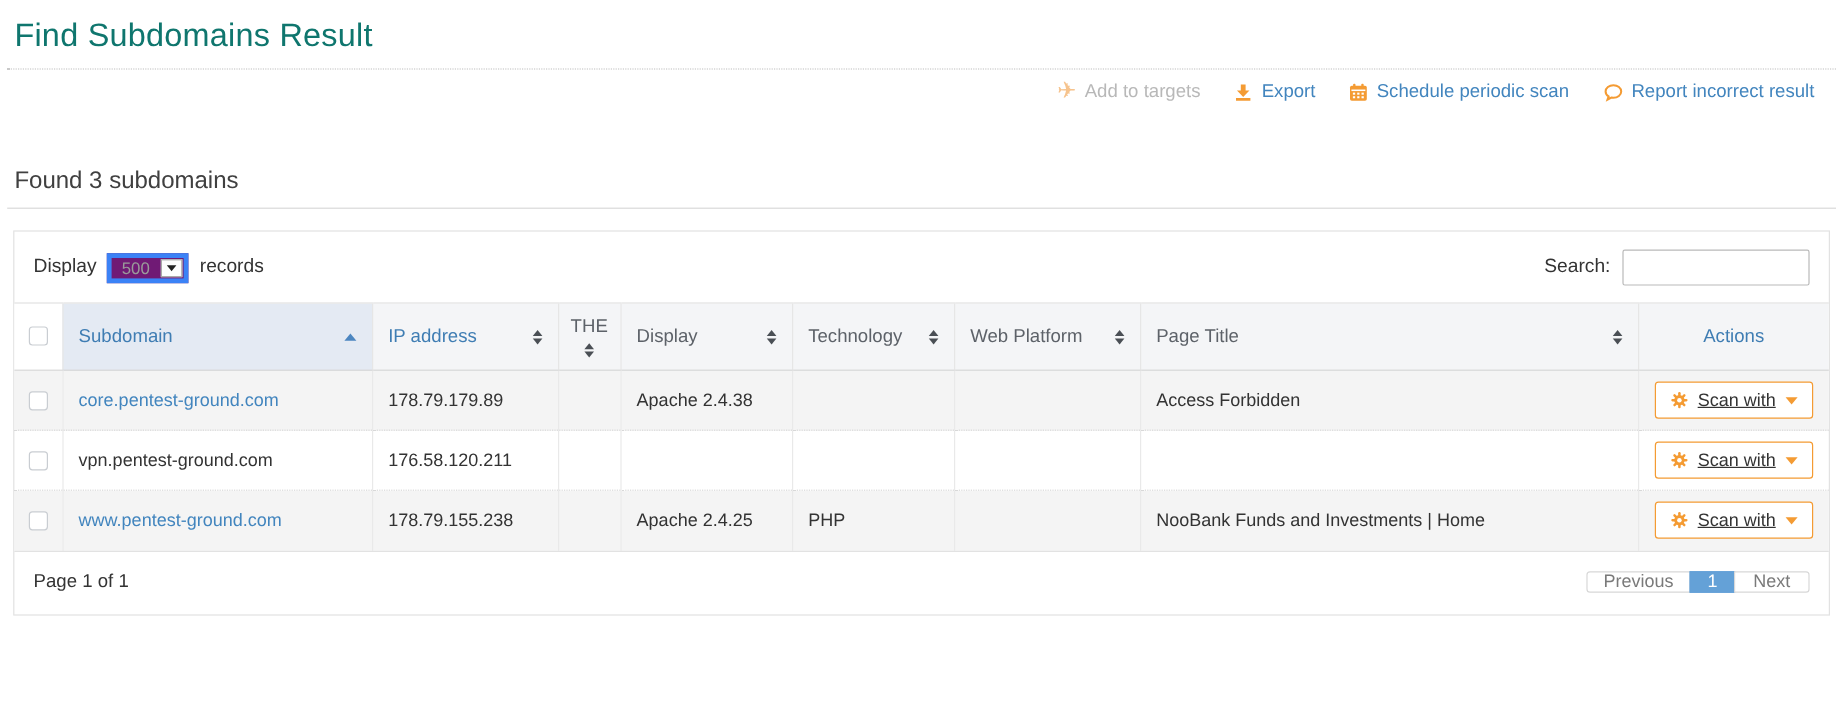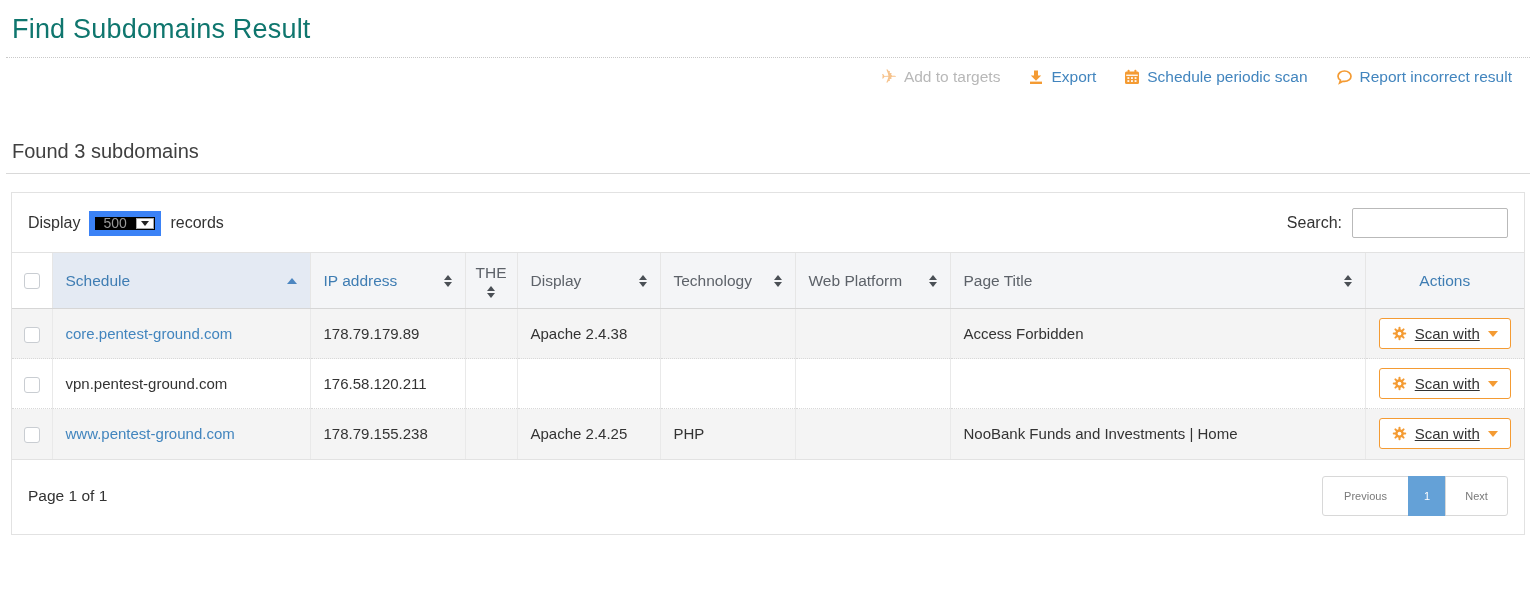--- a/index.html
+++ b/index.html
@@ -26,21 +26,21 @@
   
   .results-heading { font-size: 20px; font-weight: 400; color: #404040; padding: 44px 12px 10px 12px; }
   .heading-sep { border-bottom: 1px solid #d9d9d9; margin: 0 6px 18px 6px; }
 
   
   .panel { margin: 0 11px; border: 1px solid #e2e2e2; background: #fff; }
 
   
   .controls { display: flex; justify-content: space-between; align-items: center; padding: 15px 16px 14px 16px; gap: 46px; }
   .display-control { display: flex; align-items: center; gap: 9px; font-size: 16px; color: #333; }
-  .fake-select { display: inline-flex; align-items: stretch; border: 6px solid #3b82f6; background: #000000; height: 25px; cursor: pointer; }
+  .fake-select { display: inline-flex; align-items: stretch; border: 4px solid #3b82f6; background: #701a75; height: 25px; cursor: pointer; }
   .fake-select .val { width: 40px; display: flex; align-items: center; padding-left: 8px; font-size: 14px; color: #9a9a9a; }
   .fake-select .btn { width: 18px; border: 1px solid #a9a9a9; margin: 1px; background: #fdfdfd; display: flex; align-items: center; justify-content: center; }
   .fake-select .btn::after { content: ""; width: 0; height: 0; border-left: 4px solid transparent; border-right: 4px solid transparent; border-top: 5px solid #222; }
   .search-control { display: flex; align-items: center; gap: 10px; font-size: 16px; color: #333; }
   .search-control input { width: 156px; height: 30px; border: 1px solid #b9b9b9; border-radius: 2px; padding: 0 8px; font-size: 14px; font-family: inherit; outline: none; }
 
   
   table { width: 100%; border-collapse: collapse; table-layout: fixed; }
   col.c-check { width: 40px; } col.c-sub { width: 258px; } col.c-ip { width: 155px; }
   col.c-the { width: 52px; } col.c-server { width: 143px; } col.c-tech { width: 135px; }
@@ -72,21 +72,21 @@
 
   .cb { display: inline-block; width: 16px; height: 16px; border: 1px solid #c9cdd2; border-radius: 3px; background: #fff; vertical-align: middle; cursor: pointer; }
 
   .scan-btn { display: inline-flex; align-items: center; gap: 8px; height: 31px; padding: 0 12px; background: #fff; border: 1px solid #f49b33; border-radius: 3px; font-size: 15px; color: #333; font-family: inherit; cursor: pointer; text-decoration: underline; }
   .caret-down { width: 0; height: 0; border-left: 5px solid transparent; border-right: 5px solid transparent; border-top: 6px solid #f49b33; }
 
   
   .tfooter { display: flex; justify-content: space-between; align-items: center; padding: 16px 16px 18px 16px; border-top: 1px solid #e2e2e2; }
   .page-info { font-size: 15.5px; color: #333; }
   .pagination { display: flex; }
-  .pg { height: 40px; display: flex; align-items: center; justify-content: center; border: 1px solid #d8d8d8; background: #fff; color: #7a7a7a; font-size: 11px; cursor: pointer; text-decoration: none; }
+  .pg { height: 18px; display: flex; align-items: center; justify-content: center; border: 1px solid #d8d8d8; background: #fff; color: #7a7a7a; font-size: 15px; cursor: pointer; text-decoration: none; }
   .pg.prev { width: 87px; border-radius: 3px 0 0 3px; }
   .pg.current { width: 38px; background: #64a1d7; border-color: #64a1d7; color: #fff; margin-left: -1px; }
   .pg.next { width: 63px; margin-left: -1px; border-radius: 0 3px 3px 0; }
 </style>
 </head>
 <body>
 
 <div class="page">
 
   <h1 class="page-title">Find Subdomains Result</h1>
@@ -166,21 +166,21 @@
         <col class="c-tech">
           <col class="c-wp">
           <col class="c-title">
           <col class="c-act">
       </colgroup>
       <thead>
         <tr>
           <th class="th-check"><span class="cb"></span></th>
           <th class="sorted">
             <div class="th-inner">
-                <span class="th-blue">Schedule</span>
+                <span class="th-blue">Subdomain</span>
                 <span class="sort-asc"></span>
               </div>
           </th>
           <th>
             <div class="th-inner">
                 <span class="th-blue">IP address</span>
                 <span class="sort-both">
                   <i class="up"></i>
                   <i class="dn"></i>
                 </span>

